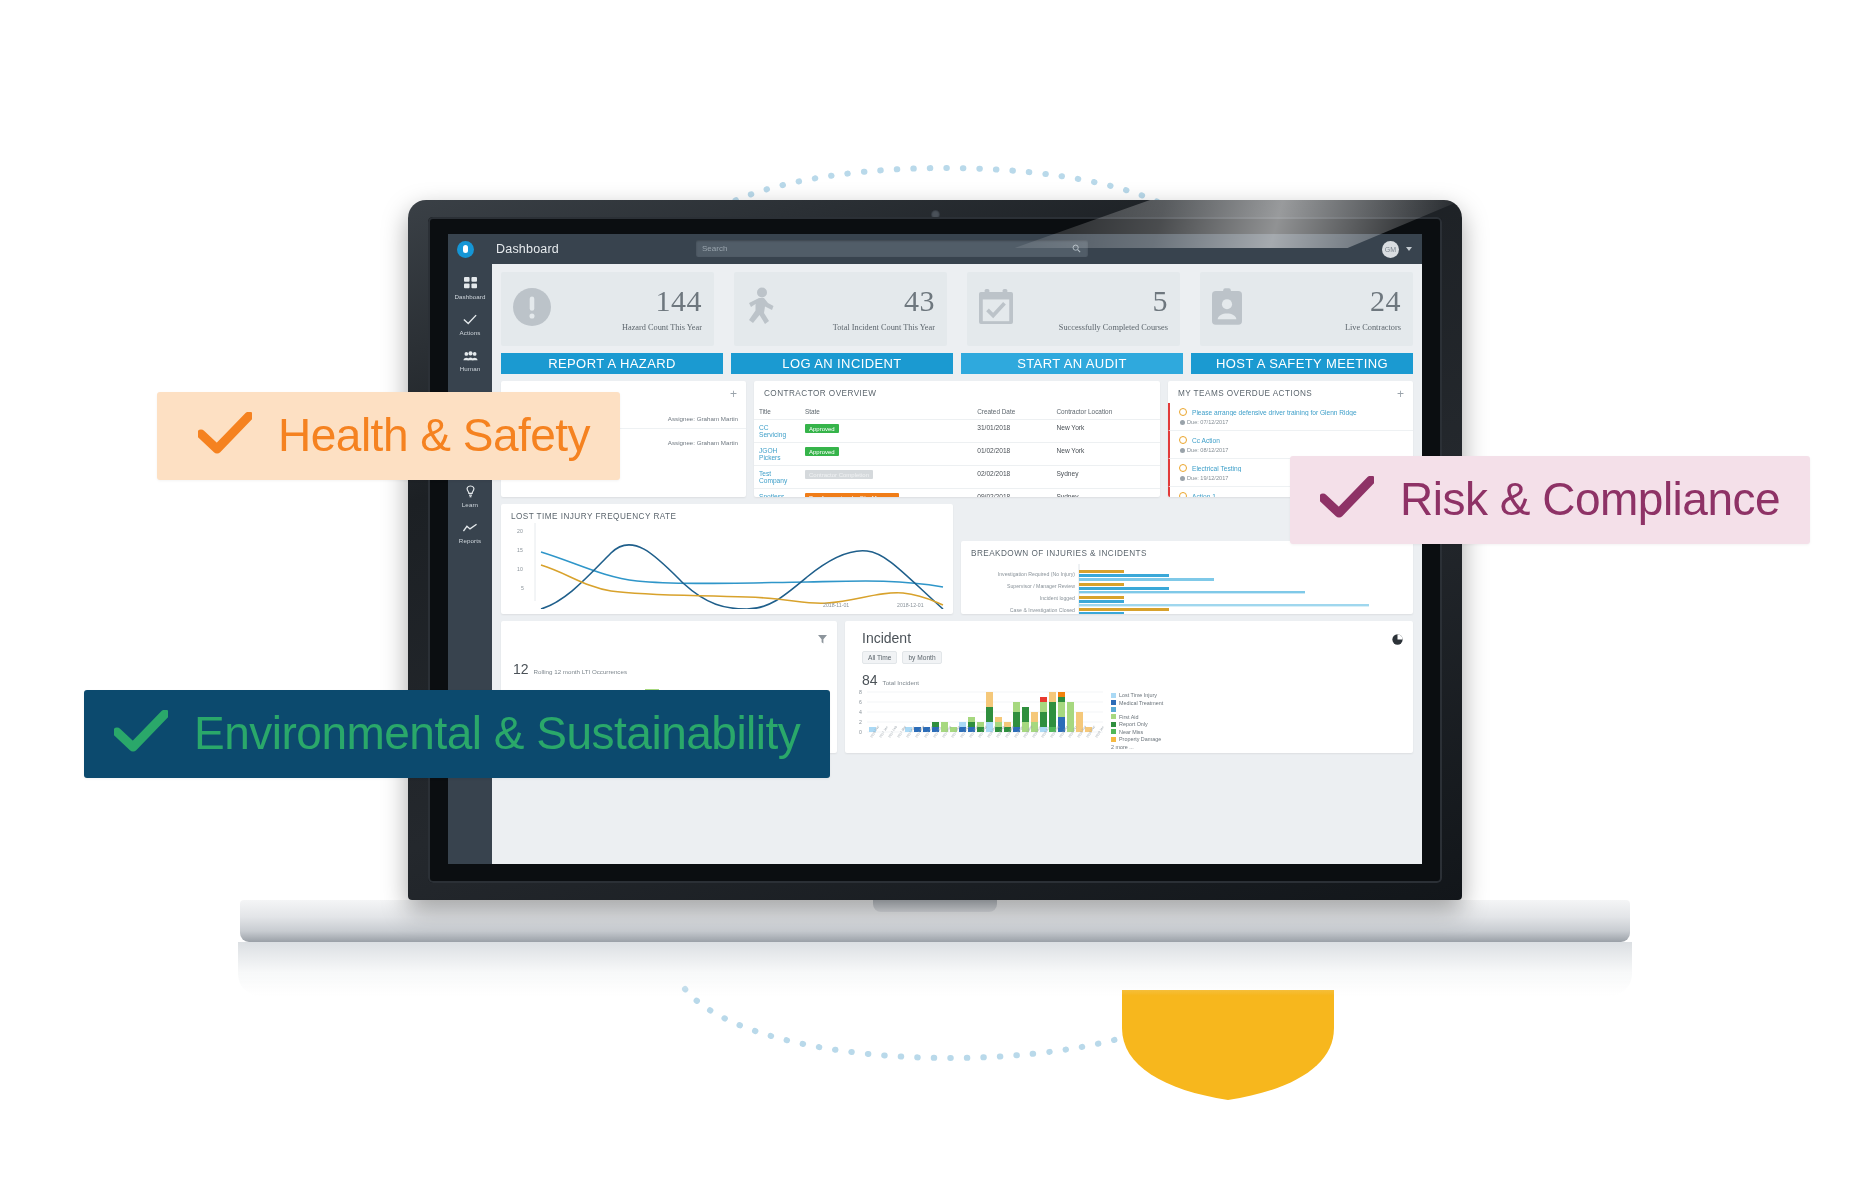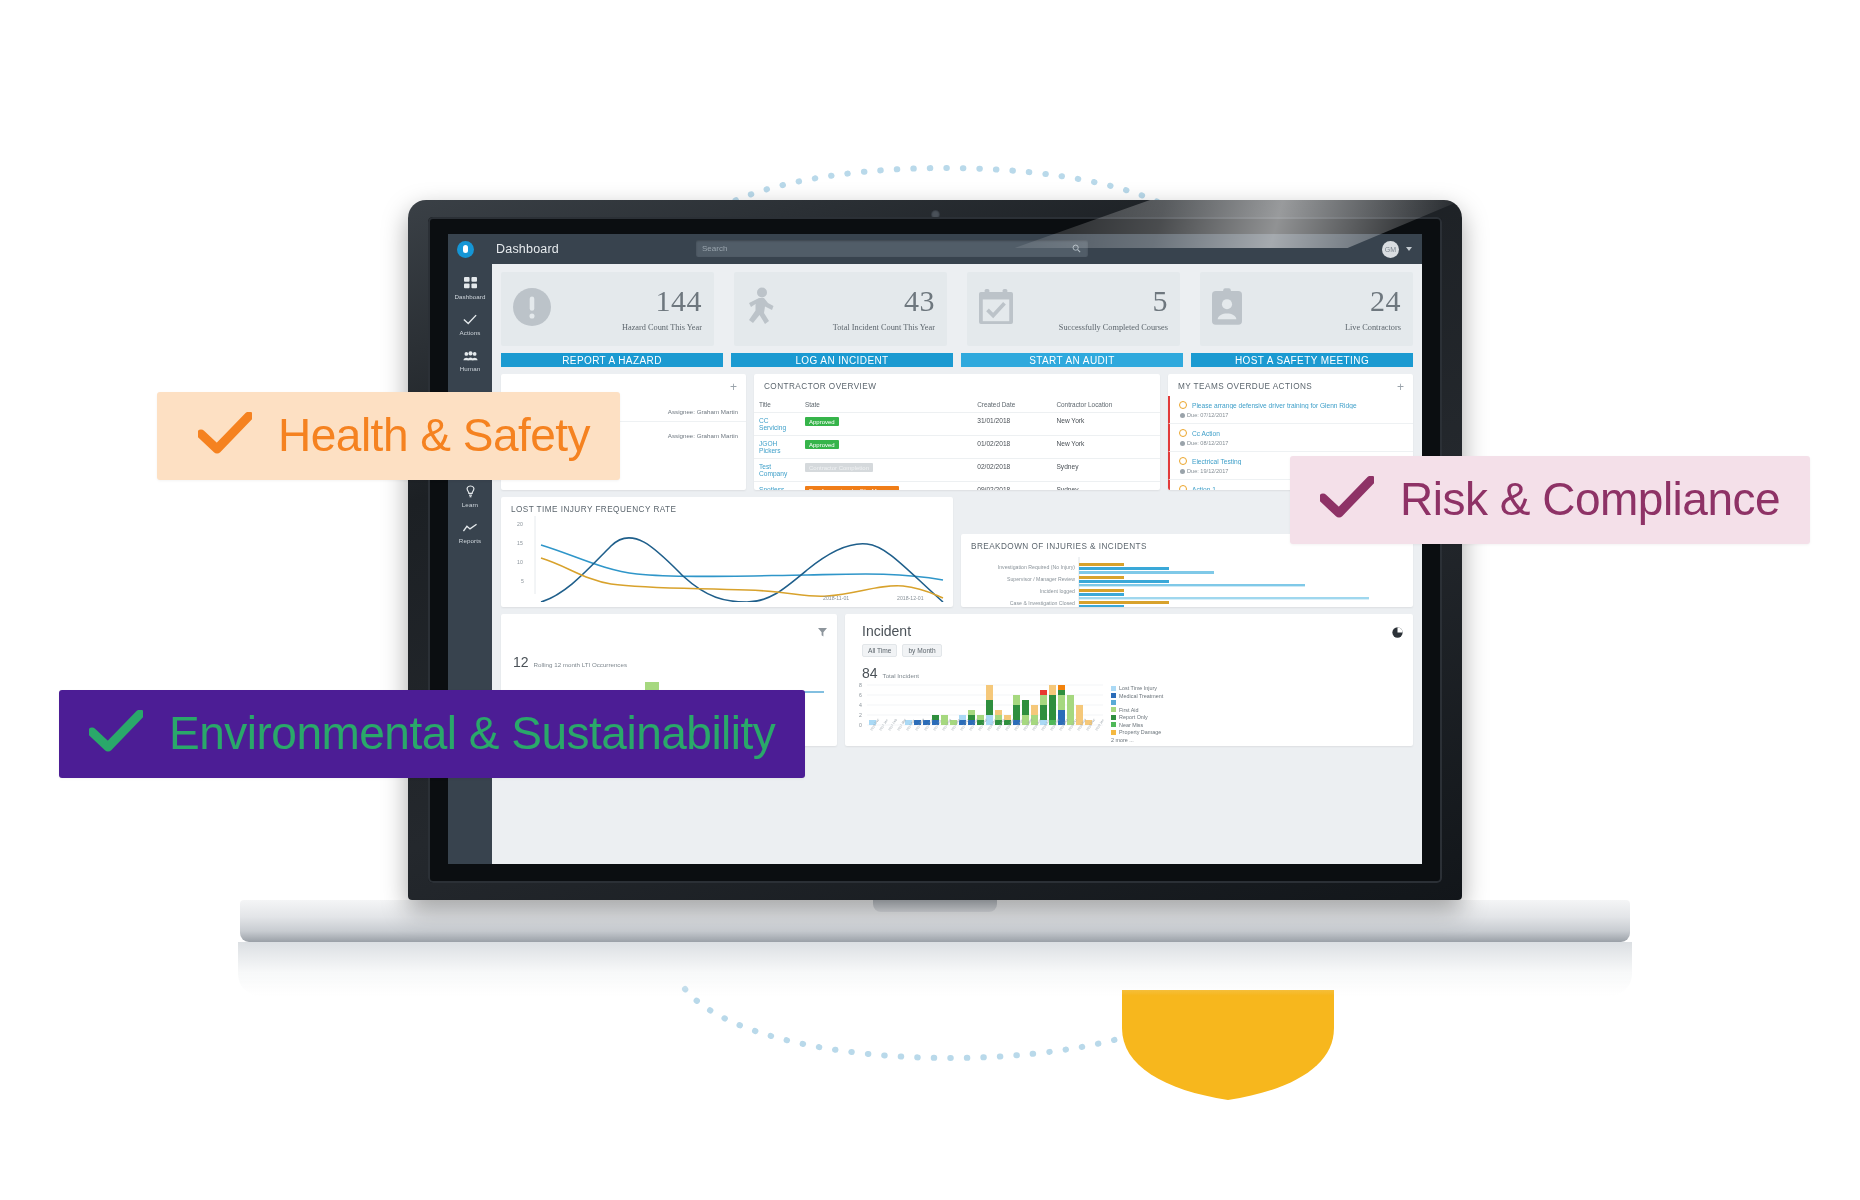--- a/index.html
+++ b/index.html
@@ -110,21 +110,21 @@
   .kpis { display: flex; gap: 20px; font-family: Liberation Serif, serif; }
   .kpi { flex: 1; background: #e4e9ec; border-radius: 2px; height: 74px;
     display: flex; align-items: center; padding: 0 12px; position: relative; }
   .kpi .glyph { color: #bcc3c9; flex: 0 0 auto; }
   .kpi .vals { margin-left:auto; text-align: right; }
   .kpi .num { font-size: 30px; color:#6e777e; font-weight: 300; line-height: 1; letter-spacing:.5px; }
   .kpi .cap { font-size: 8.3px; color:#5d666d; margin-top: 7px; }
 
   
   .actions-row { display:flex; gap:8px; margin-top: 7px; }
-  .act-btn { flex:1; height: 14px; background:#1b9ad1; color:#fff; font-size:10px;
+  .act-btn { flex:1; height: 21px; background:#1b9ad1; color:#fff; font-size:13px;
     display:flex; align-items:center; justify-content:center; letter-spacing:.4px; }
   .act-btn.alt { background:#2fa9dd; }
 
   
   .grid-row { display:flex; gap:8px; margin-top: 7px; }
   .card { background:#fff; border-radius:2px; box-shadow: 0 1px 2px rgba(0,0,0,.07); position:relative; overflow:hidden; }
   .card-title { font-size: 8.2px; color:#5c6view; color:#5c666e; letter-spacing:.45px; padding: 8px 10px 0; }
   .card-plus { position:absolute; right:9px; top:7px; color:#9aa3ab; font-size:12px; line-height:1; }
 
   
@@ -163,21 +163,21 @@
     position: absolute; display:flex; align-items:center; gap: 26px;
     padding: 16px 30px 18px; border-radius: 3px; z-index: 60;
     box-shadow: 0 1px 3px rgba(0,0,0,.05);
   }
   .badge .tickwrap { flex: 0 0 auto; }
   .badge .txt { font-size: 46px; font-weight: 300; letter-spacing: -0.5px; white-space: nowrap; }
   .badge.hs   { left: 157px; top: 392px; background: #fde0c3; padding-left: 41px; }
   .badge.hs .txt { color: #f58220; }
   .badge.rc   { left: 1290px; top: 456px; background: #f4e0e9; }
   .badge.rc .txt { color: #8e3266; }
-  .badge.es   { left: 59px;  top: 690px; background: #4c1d95; }
+  .badge.es   { left: 84px;  top: 690px; background: #0c4a6e; }
   .badge.es .txt { color: #2aa86a; }
   .badge.qs   { left: 1322px; top: 690px; background: #fde1e8; }
   .badge.qs .txt { color: #f41f52; }
 </style>
 </head>
 <body>
 
 <div class="stage">
 
   <svg class="arc" style="left:690px; top:140px;" width="510" height="90" viewBox="0 0 510 90">

